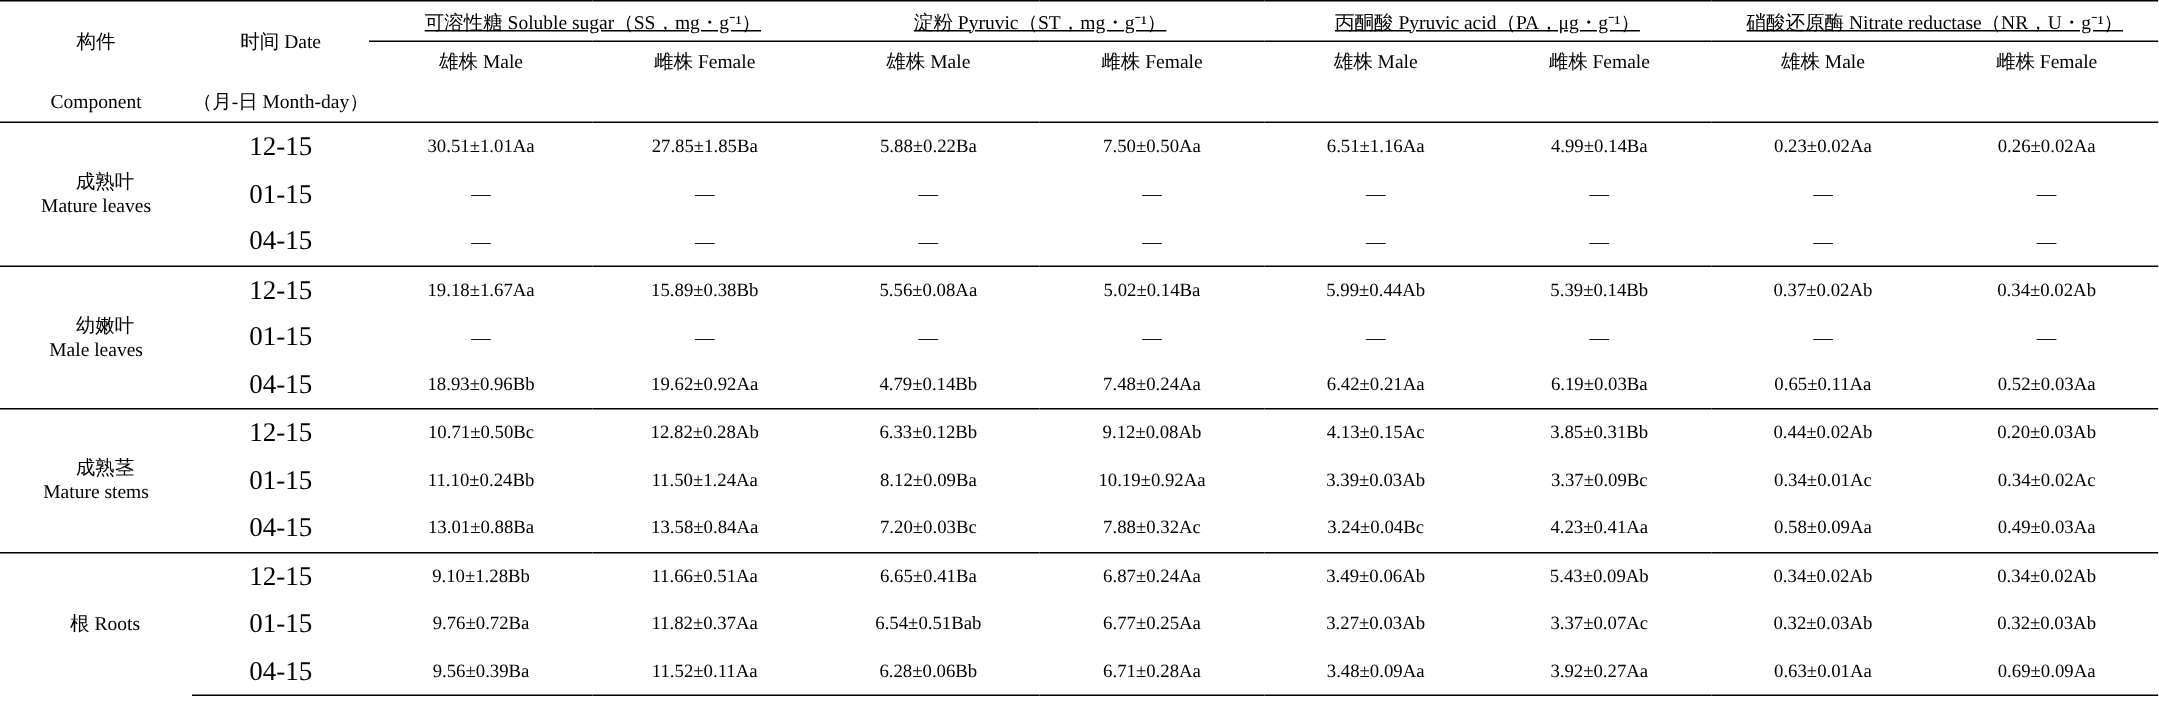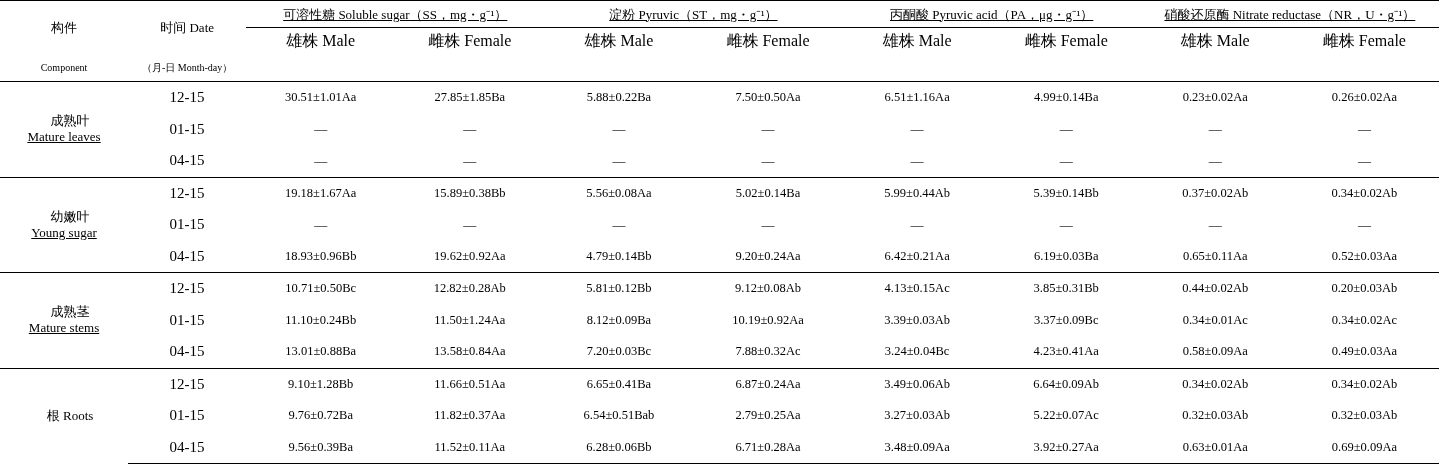--- a/index.html
+++ b/index.html
@@ -34,36 +34,36 @@
     text-align: center;
     white-space: nowrap;
   }
   
   .rule-top td { border-top: 1.6px solid #000; }
   .hdr-bottom td { border-bottom: 1.1px solid #000; }
   .group-sep td { border-top: 0.9px solid #000; }
   .rule-bottom td { border-bottom: 1.6px solid #000; }
 
   .h-row1 td { height: 26px; font-size: 13px; }
-  .h-row2 td { height: 26px; font-size: 16px; }
-  .h-row3 td { height: 27px; font-size: 10px; }
+  .h-row2 td { height: 26px; font-size: 13px; }
+  .h-row3 td { height: 27px; font-size: 13px; }
   .d-row td { height: 31.5px; }
 
   .span-head {
     border-bottom: 0.9px solid #000;
     text-decoration: underline;
   }
   .comp-cell {
     text-align: left;
     padding-left: 26px;
     font-size: 13px;
   }
   .comp-cell .cn { display: block; line-height: 1.25; padding-left: 12px; }
-  .comp-cell .en { display: block; line-height: 1.25; text-decoration: underline; }
-  .date-cell { font-size: 15px; }
+  .comp-cell .en { display: block; line-height: 1.25; }
+  .date-cell { font-size: 18px; }
   .hdr-cn { font-size: 13px; }
   .dash { font-size: 13px; }
   .sub-label { font-size: 12.8px; }
   .col-comp { width: 128px; }
   .col-date { width: 118px; }
   .col-val { width: 149px; }
 </style>
 </head>
 <body>
 
@@ -147,21 +147,21 @@
       <td class="dash">—</td>
       <td class="dash">—</td>
       <td class="dash">—</td>
       <td class="dash">—</td>
       <td class="dash">—</td>
     </tr>
 
     <tr class="d-row group-sep">
       <td rowspan="3" class="comp-cell">
         <span class="cn">幼嫩叶</span>
-        <span class="en">Young sugar</span>
+        <span class="en">Male leaves</span>
       </td>
       <td class="date-cell">12-15</td>
       <td>19.18±1.67Aa</td>
       <td>15.89±0.38Bb</td>
       <td>5.56±0.08Aa</td>
       <td>5.02±0.14Ba</td>
       <td>5.99±0.44Ab</td>
       <td>5.39±0.14Bb</td>
       <td>0.37±0.02Ab</td>
       <td>0.34±0.02Ab</td>
@@ -175,36 +175,36 @@
       <td class="dash">—</td>
       <td class="dash">—</td>
       <td class="dash">—</td>
       <td class="dash">—</td>
     </tr>
     <tr class="d-row">
       <td class="date-cell">04-15</td>
       <td>18.93±0.96Bb</td>
       <td>19.62±0.92Aa</td>
       <td>4.79±0.14Bb</td>
-      <td>9.20±0.24Aa</td>
+      <td>7.48±0.24Aa</td>
       <td>6.42±0.21Aa</td>
       <td>6.19±0.03Ba</td>
       <td>0.65±0.11Aa</td>
       <td>0.52±0.03Aa</td>
     </tr>
 
     <tr class="d-row group-sep">
       <td rowspan="3" class="comp-cell">
         <span class="cn">成熟茎</span>
         <span class="en">Mature stems</span>
       </td>
       <td class="date-cell">12-15</td>
       <td>10.71±0.50Bc</td>
       <td>12.82±0.28Ab</td>
-      <td>5.81±0.12Bb</td>
+      <td>6.33±0.12Bb</td>
       <td>9.12±0.08Ab</td>
       <td>4.13±0.15Ac</td>
       <td>3.85±0.31Bb</td>
       <td>0.44±0.02Ab</td>
       <td>0.20±0.03Ab</td>
     </tr>
     <tr class="d-row">
       <td class="date-cell">01-15</td>
       <td>11.10±0.24Bb</td>
       <td>11.50±1.24Aa</td>
@@ -231,32 +231,32 @@
       <td rowspan="3" class="comp-cell">
         <span class="cn">根 Roots</span>
         <span class="en"></span>
       </td>
       <td class="date-cell">12-15</td>
       <td>9.10±1.28Bb</td>
       <td>11.66±0.51Aa</td>
       <td>6.65±0.41Ba</td>
       <td>6.87±0.24Aa</td>
       <td>3.49±0.06Ab</td>
-      <td>6.64±0.09Ab</td>
+      <td>5.43±0.09Ab</td>
       <td>0.34±0.02Ab</td>
       <td>0.34±0.02Ab</td>
     </tr>
     <tr class="d-row">
       <td class="date-cell">01-15</td>
       <td>9.76±0.72Ba</td>
       <td>11.82±0.37Aa</td>
       <td>6.54±0.51Bab</td>
-      <td>2.79±0.25Aa</td>
+      <td>6.77±0.25Aa</td>
       <td>3.27±0.03Ab</td>
-      <td>5.22±0.07Ac</td>
+      <td>3.37±0.07Ac</td>
       <td>0.32±0.03Ab</td>
       <td>0.32±0.03Ab</td>
     </tr>
     <tr class="d-row rule-bottom">
       <td class="date-cell">04-15</td>
       <td>9.56±0.39Ba</td>
       <td>11.52±0.11Aa</td>
       <td>6.28±0.06Bb</td>
       <td>6.71±0.28Aa</td>
       <td>3.48±0.09Aa</td>

